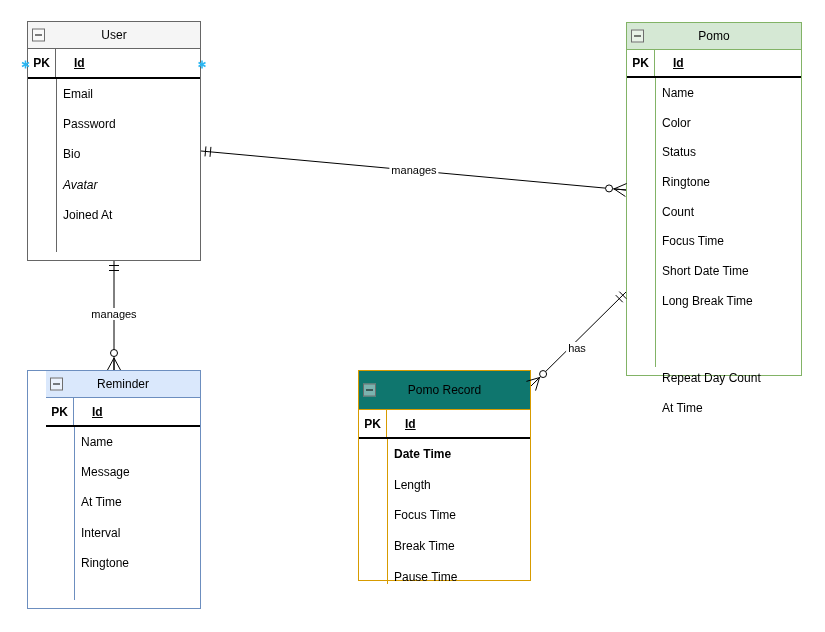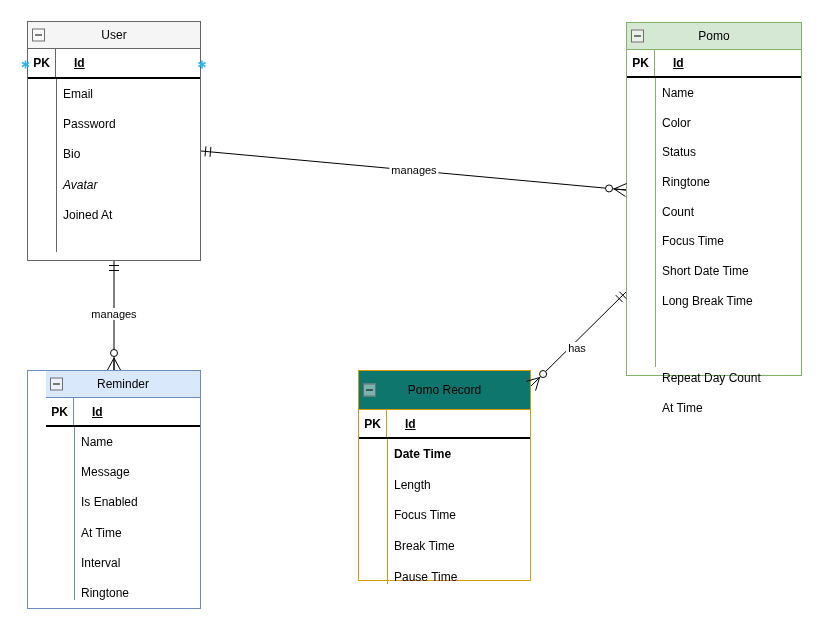--- a/index.html
+++ b/index.html
@@ -160,23 +160,20 @@
       </div>
       <div class="entity-body" style="height: 181px;">
         <div class="body-divider" style="height: 173px; background: rgb(108, 142, 191);"></div>
         <div class="field-row" style="height: 30.1667px;">
           <div class="field-text">Name</div>
         </div>
         <div class="field-row" style="height: 30.1667px;">
           <div class="field-text">Message</div>
         </div>
         <div class="field-row" style="height: 30.1667px;">
-          <div class="field-text">Is Enabled</div>
-        </div>
-        <div class="field-row" style="height: 30.1667px;">
           <div class="field-text">At Time</div>
         </div>
         <div class="field-row" style="height: 30.1667px;">
           <div class="field-text">Interval</div>
         </div>
         <div class="field-row" style="height: 30.1667px;">
           <div class="field-text">Ringtone</div>
         </div>
       </div>
     </div>

